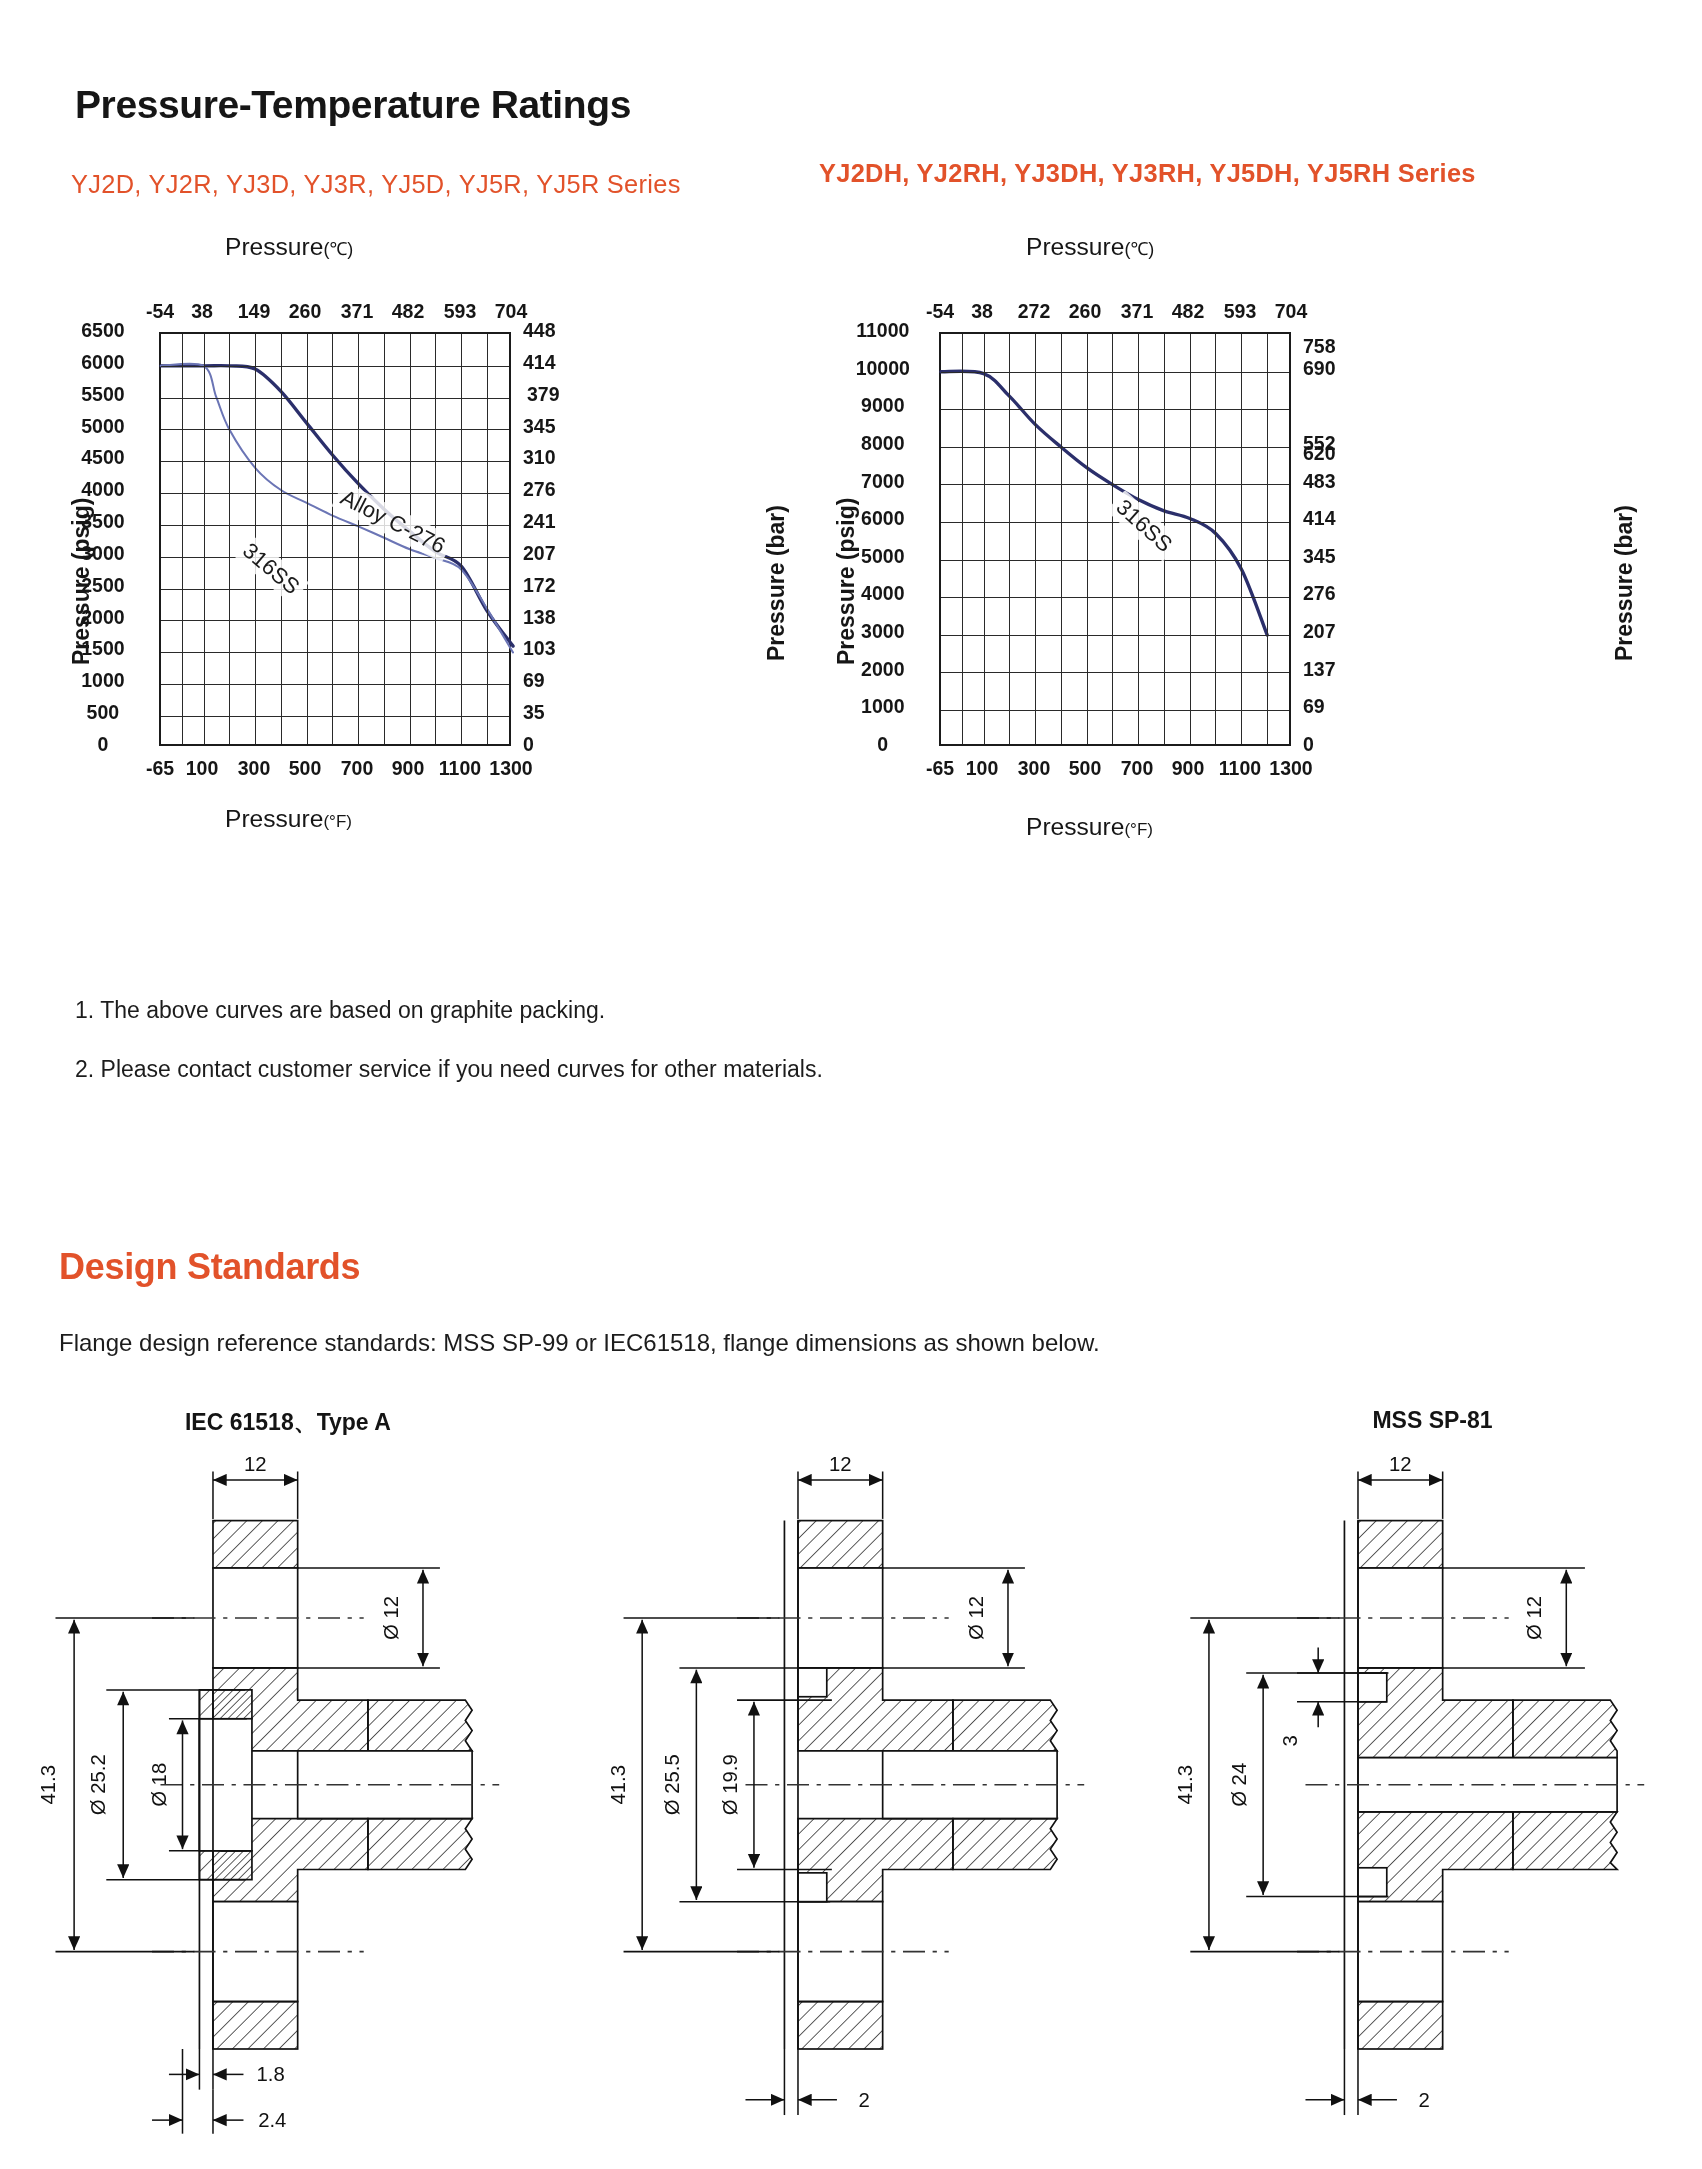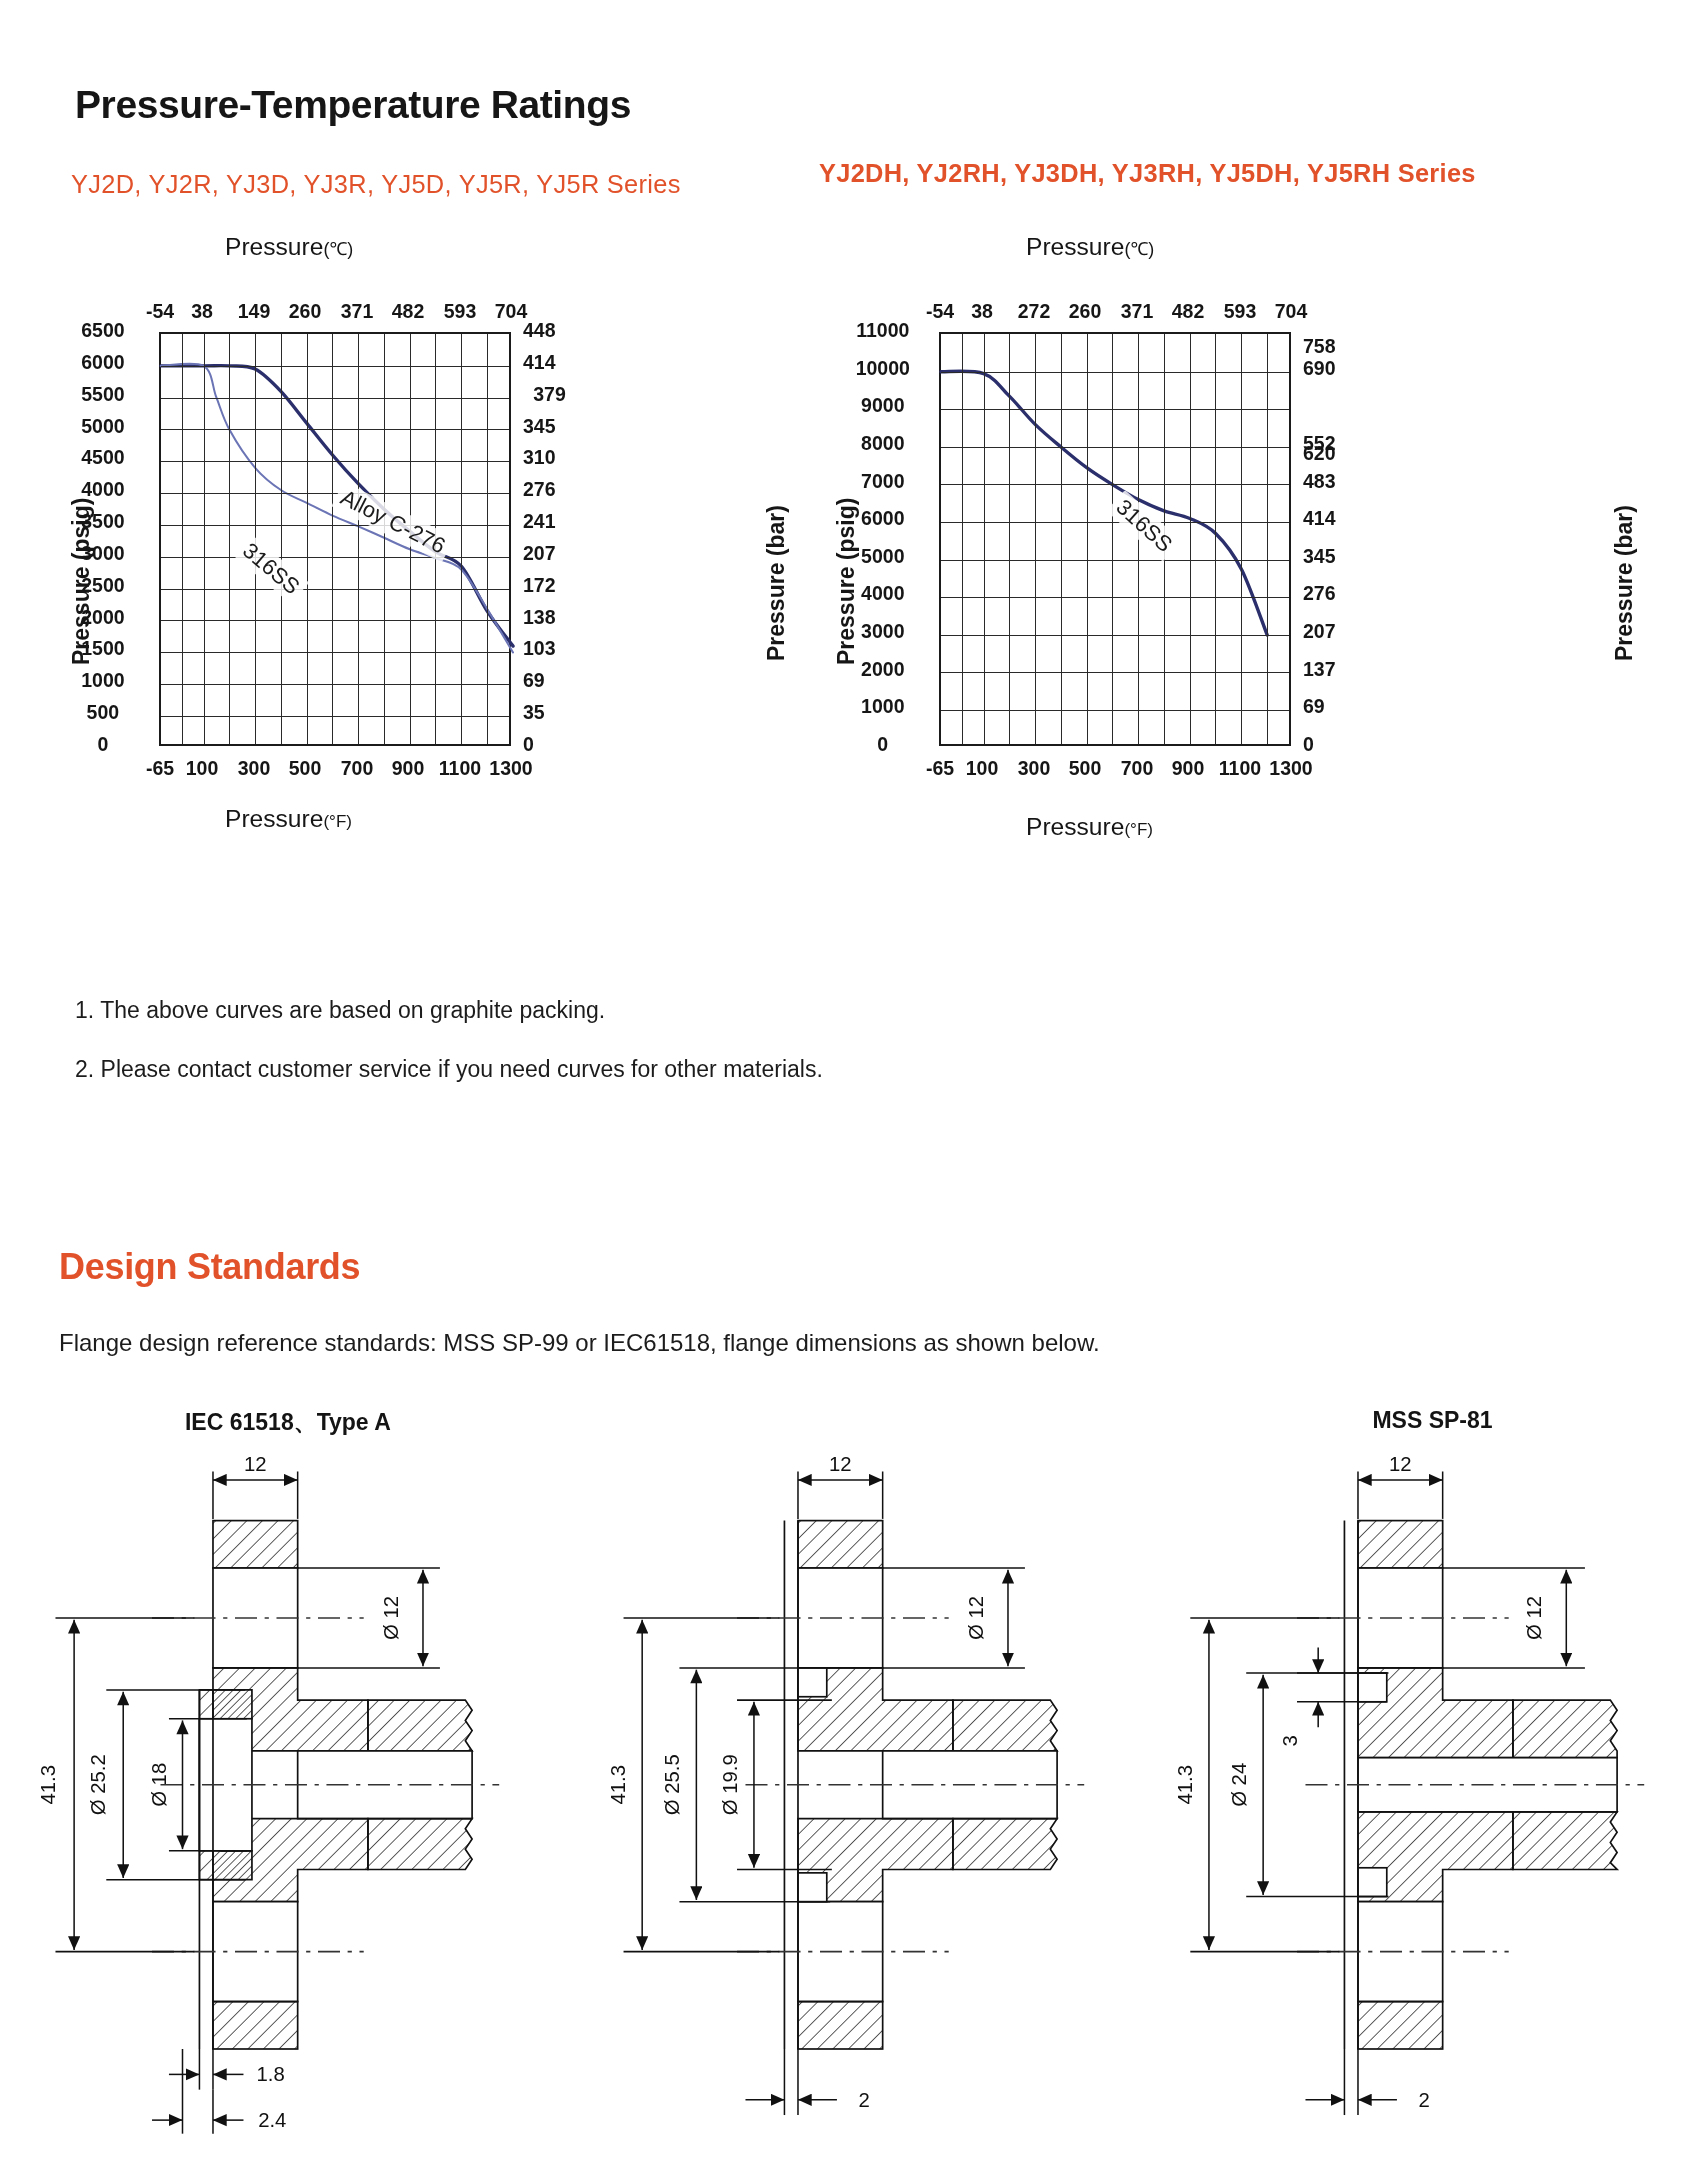--- a/index.html
+++ b/index.html
@@ -188,21 +188,21 @@
     <div class="tick ytick2" style="left: 472px; top: 464px; width: 85px;">35</div>
     <div class="tick ytick2" style="left: 472px; top: 432px; width: 85px;">69</div>
     <div class="tick ytick2" style="left: 472px; top: 400px; width: 85px;">103</div>
     <div class="tick ytick2" style="left: 472px; top: 369px; width: 85px;">138</div>
     <div class="tick ytick2" style="left: 472px; top: 337px; width: 85px;">172</div>
     <div class="tick ytick2" style="left: 472px; top: 305px; width: 85px;">207</div>
     <div class="tick ytick2" style="left: 472px; top: 273px; width: 85px;">241</div>
     <div class="tick ytick2" style="left: 472px; top: 241px; width: 85px;">276</div>
     <div class="tick ytick2" style="left: 472px; top: 209px; width: 85px;">310</div>
     <div class="tick ytick2" style="left: 472px; top: 178px; width: 85px;">345</div>
-    <div class="tick ytick2" style="left: 456px; top: 146px; width: 85px; text-align: center;">379</div>
+    <div class="tick ytick2" style="left: 476px; top: 146px; width: 85px;">379</div>
     <div class="tick ytick2" style="left: 472px; top: 114px; width: 85px;">414</div>
     <div class="tick ytick2" style="left: 472px; top: 82px; width: 85px;">448</div>
   </div>
 
 <div class="chart-block" id="chart-right">
   <div class="chart-toptitle" style="left:212px; top:-4.2px;">
     <span>Pressure</span><span class="unit">(℃)</span>
   </div>
 
   <div class="axis-title-v rot-left" style="left:18.6px; top:428px;">Pressure (psig)</div>

